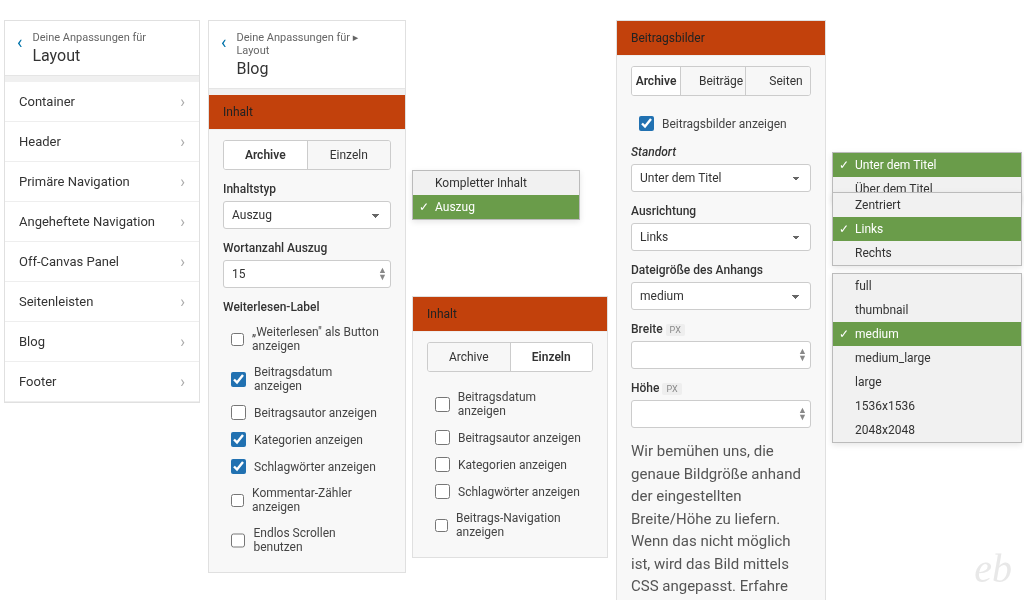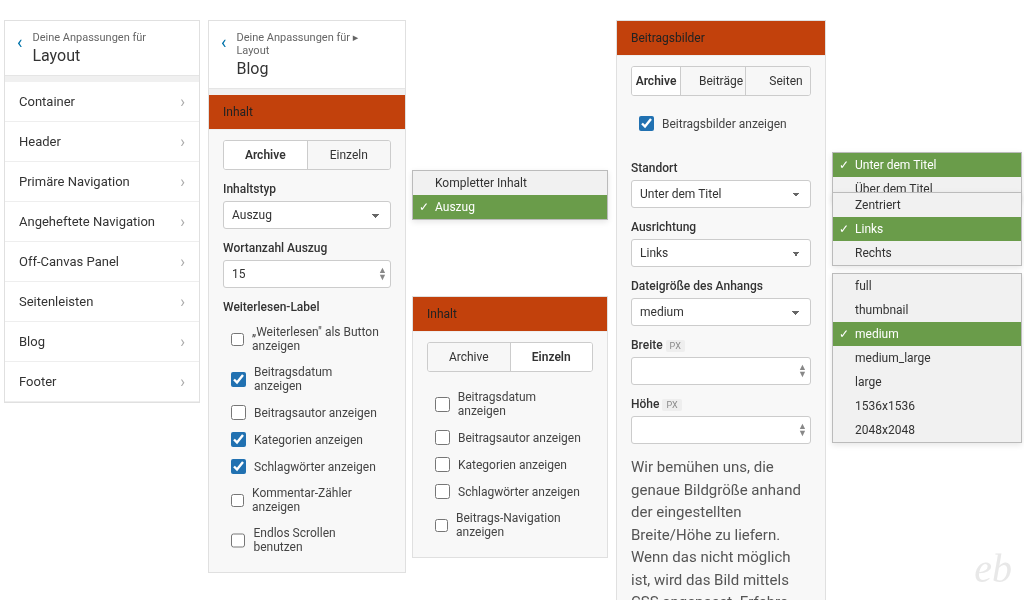--- a/index.html
+++ b/index.html
@@ -150,21 +150,21 @@
           <input type="checkbox" style="">
           <span>Kommentar-Zähler anzeigen</span>
         </div>
       <div class="check-row">
           <input type="checkbox" style="">
           <span>Endlos Scrollen benutzen</span>
         </div>
     </div>
   </div>
 
-  <div class="dropdown-open" style="left:412px; top:170px; width:196px;">
+  <div class="dropdown-open" style="left:412px; top:170px; width:168px;">
     <div class="opt">Kompletter Inhalt</div>
     <div class="opt sel">Auszug</div>
   </div>
 
   <div class="panel" style="left:412px; top:296px; width:196px;">
     <div class="pbody">
       <div class="sec-title">Inhalt</div>
       <div class="tabs">
         <div class="tab">Archive</div>
         <div class="tab active">Einzeln</div>
@@ -198,21 +198,21 @@
       <div class="tabs3">
         <div class="tab3 active">Archive</div>
         <div class="tab3">Beiträge</div>
         <div class="tab3">Seiten</div>
       </div>
       <div class="check-row">
           <input type="checkbox" checked="" style="">
           <span>Beitragsbilder anzeigen</span>
         </div>
 
-      <div class="field-label" style="margin-top:24px;">Standort</div>
+      <div class="field-label" style="margin-top:8px;font-style:italic;">Standort</div>
       <select class="select"><option>Unter dem Titel</option></select>
 
       <div class="field-label">Ausrichtung</div>
       <select class="select"><option>Links</option></select>
 
       <div class="field-label">Dateigröße des Anhangs</div>
       <select class="select"><option>medium</option></select>
 
       <div class="field-label"><span>Breite</span> <span class="unit">PX</span></div>
       <div class="num-wrap">

